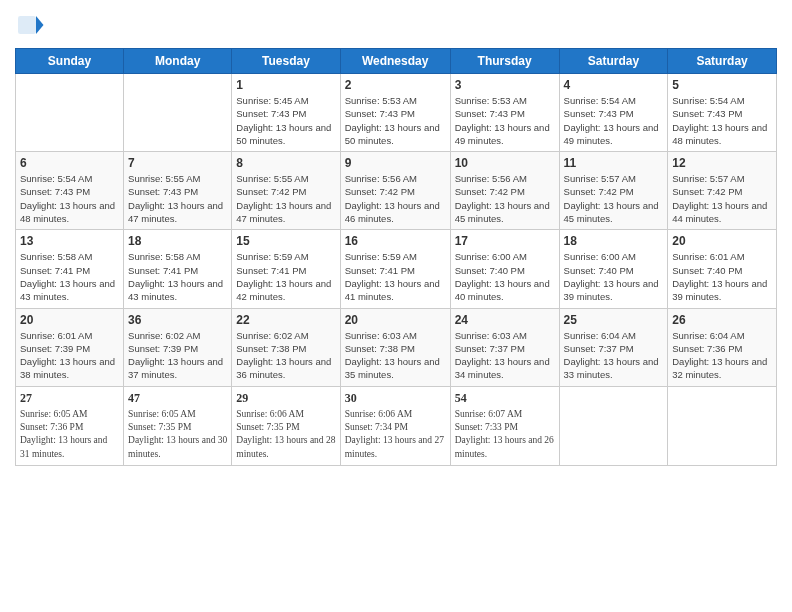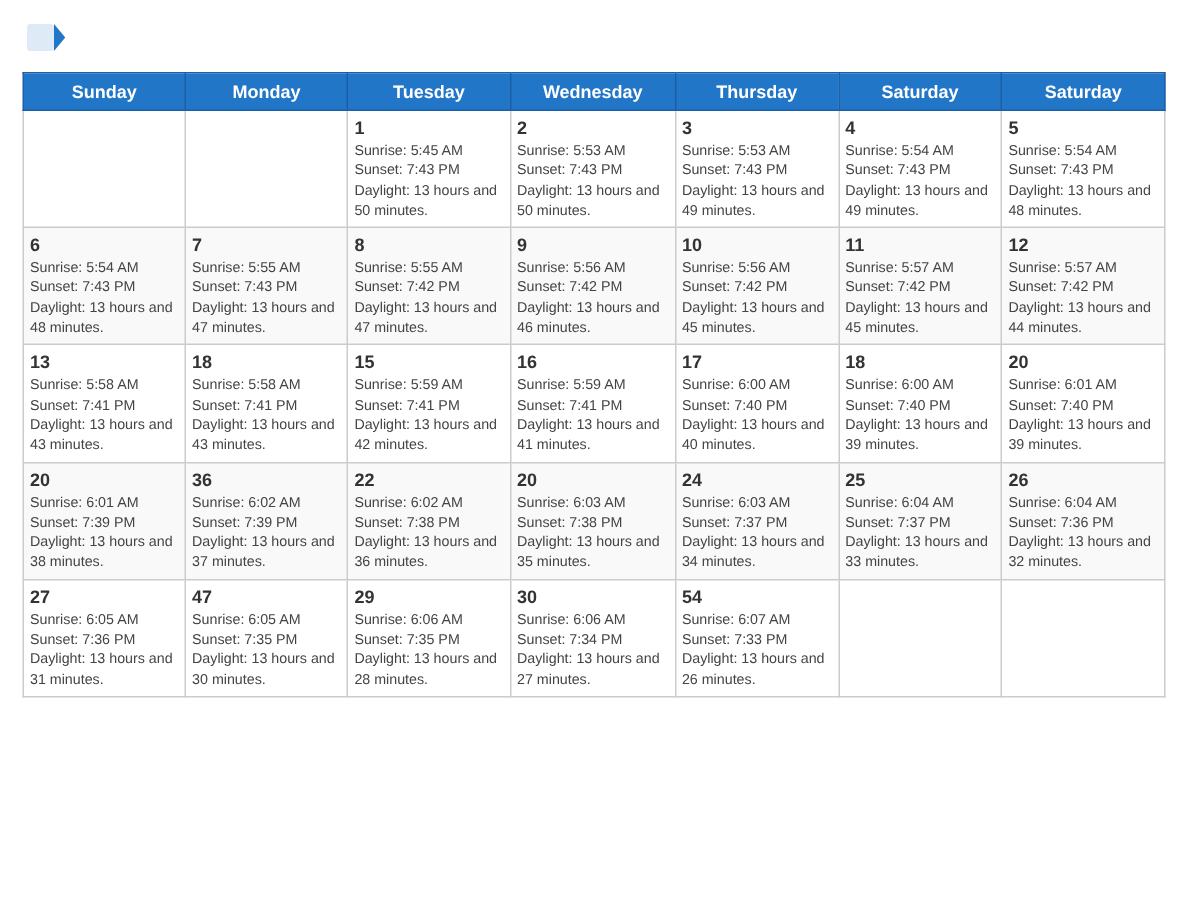--- a/index.html
+++ b/index.html
@@ -90,20 +90,21 @@
     .day-info {
       font-size: 9.5px;
       color: #444;
       line-height: 1.4;
     }
     .empty-cell {
       background: #fff !important;
     }
     tbody tr:last-child td {
       height: 70px;
+      font-family: Liberation Serif, serif;
     }
   </style>
 </head>
 <body>
 
 <div class="page">
   <div class="header">
     <div class="logo">
       <svg class="logo-icon" viewBox="0 0 40 40">
         <polygon points="28,8 38,20 28,32" fill="#2176c7"></polygon>

